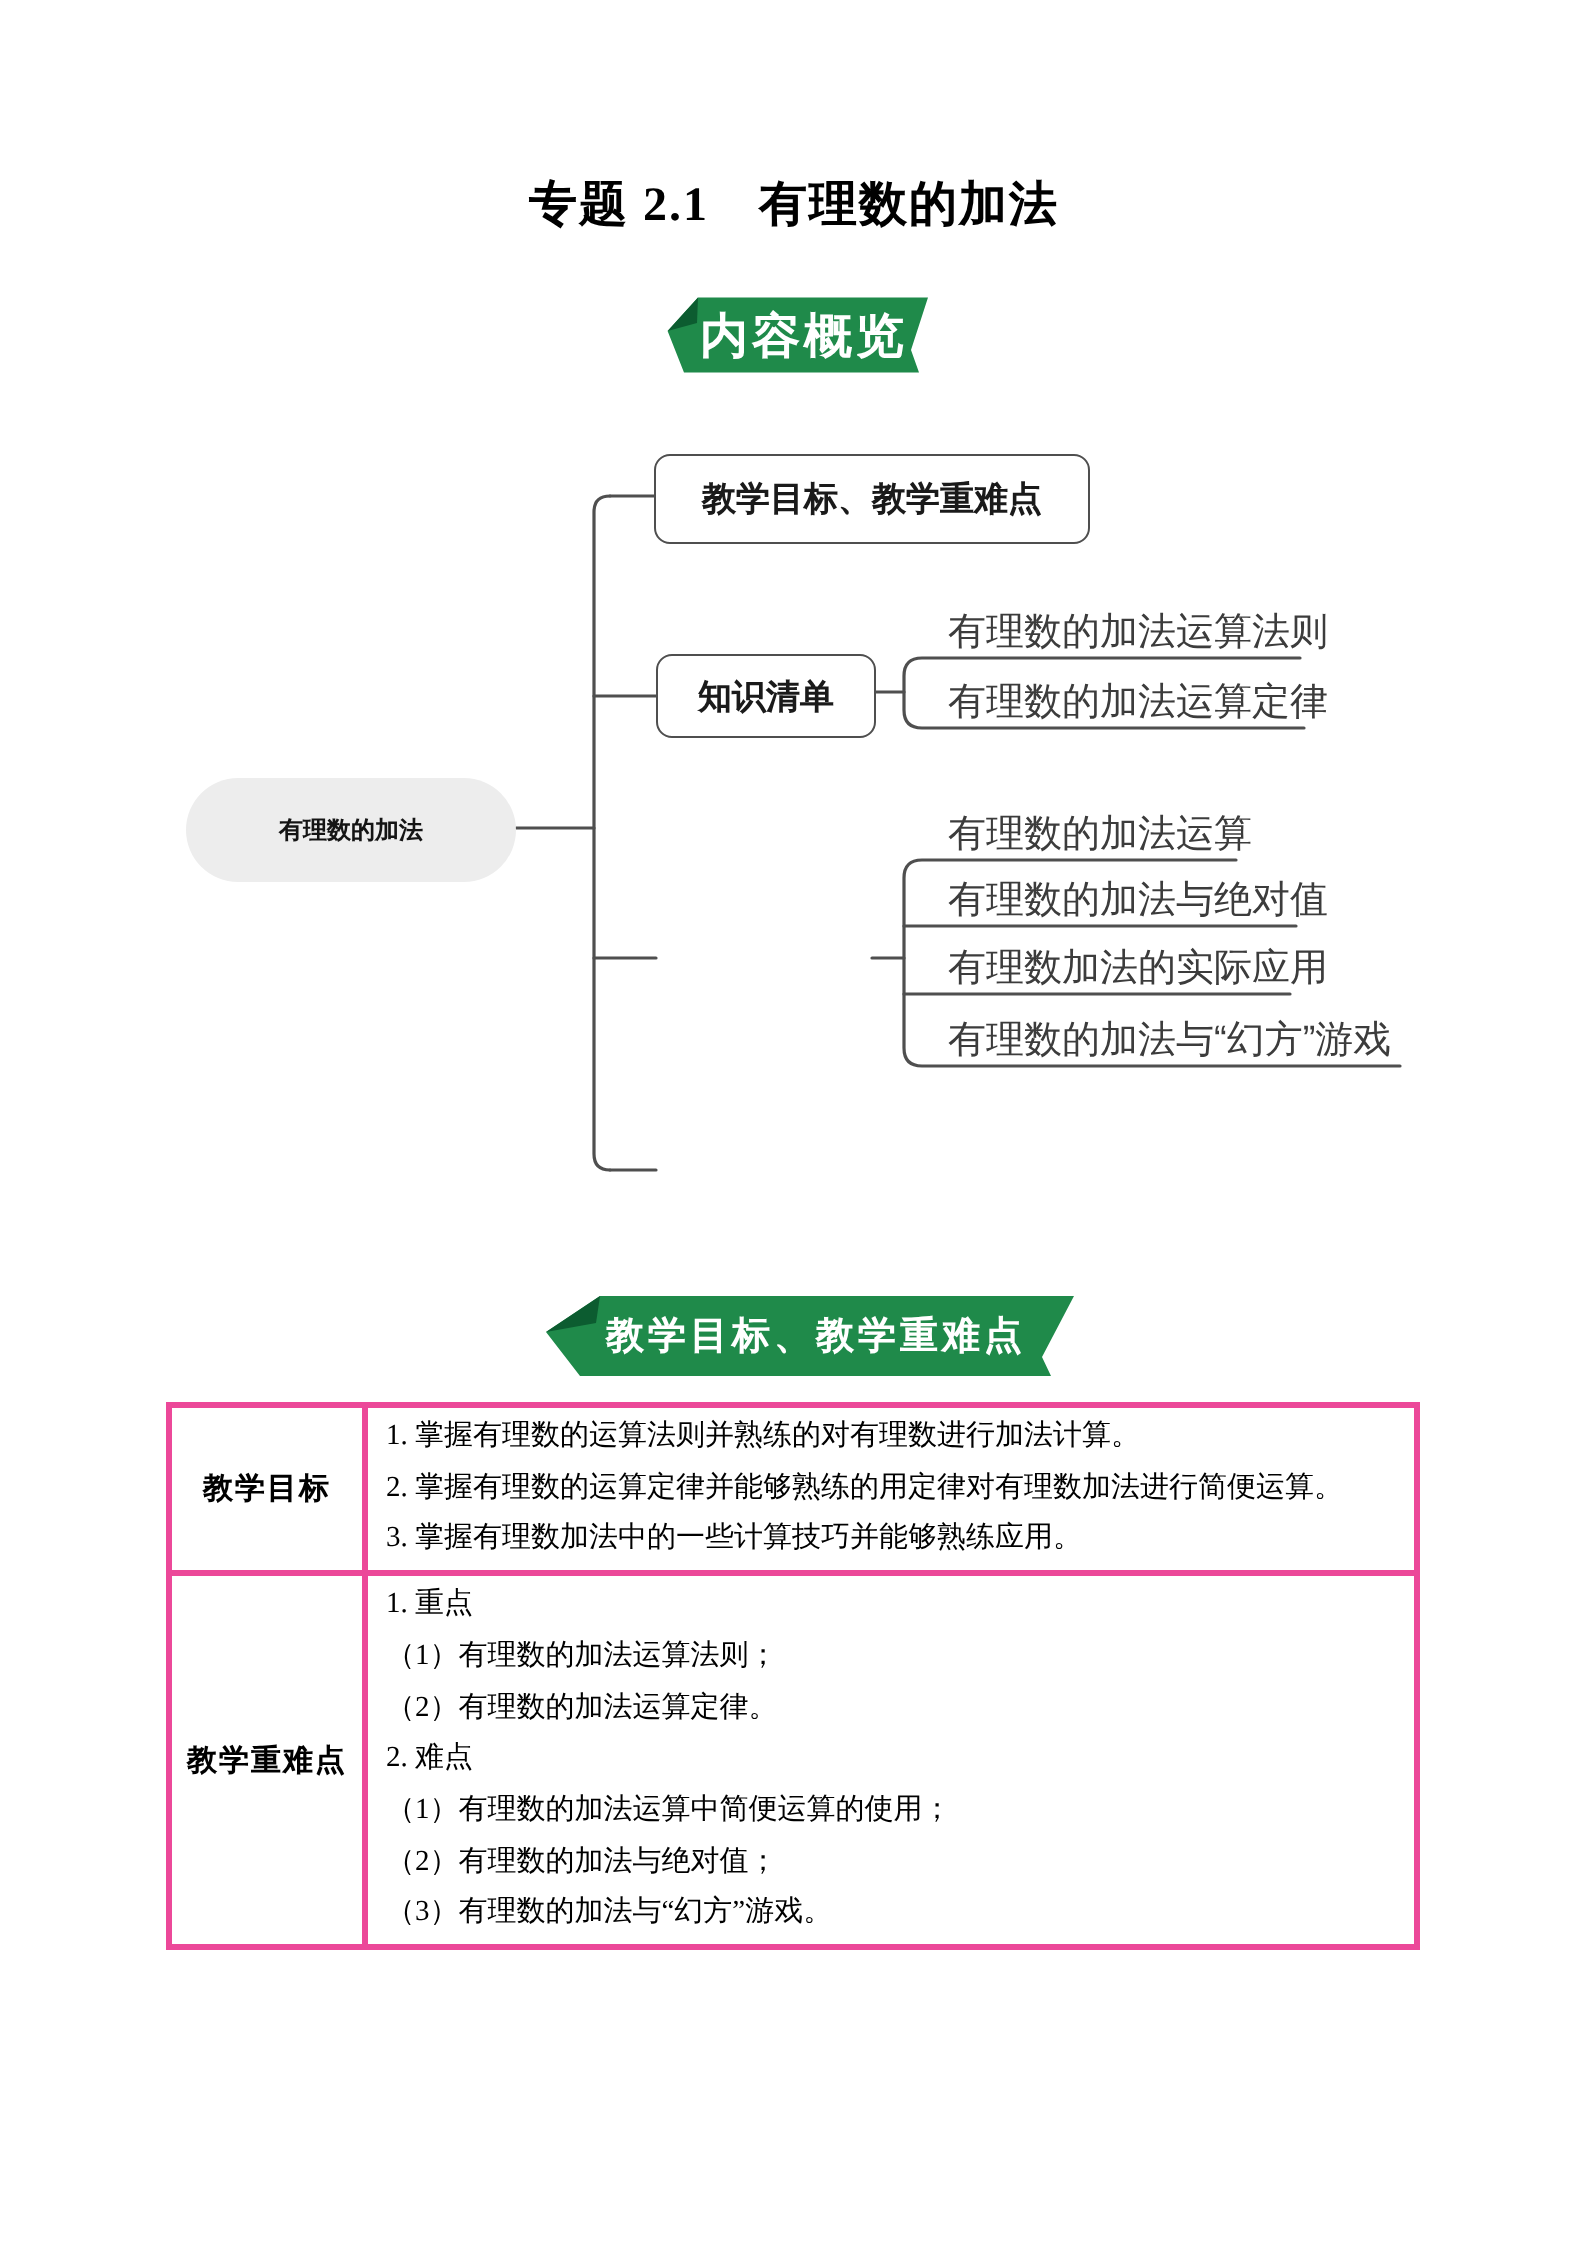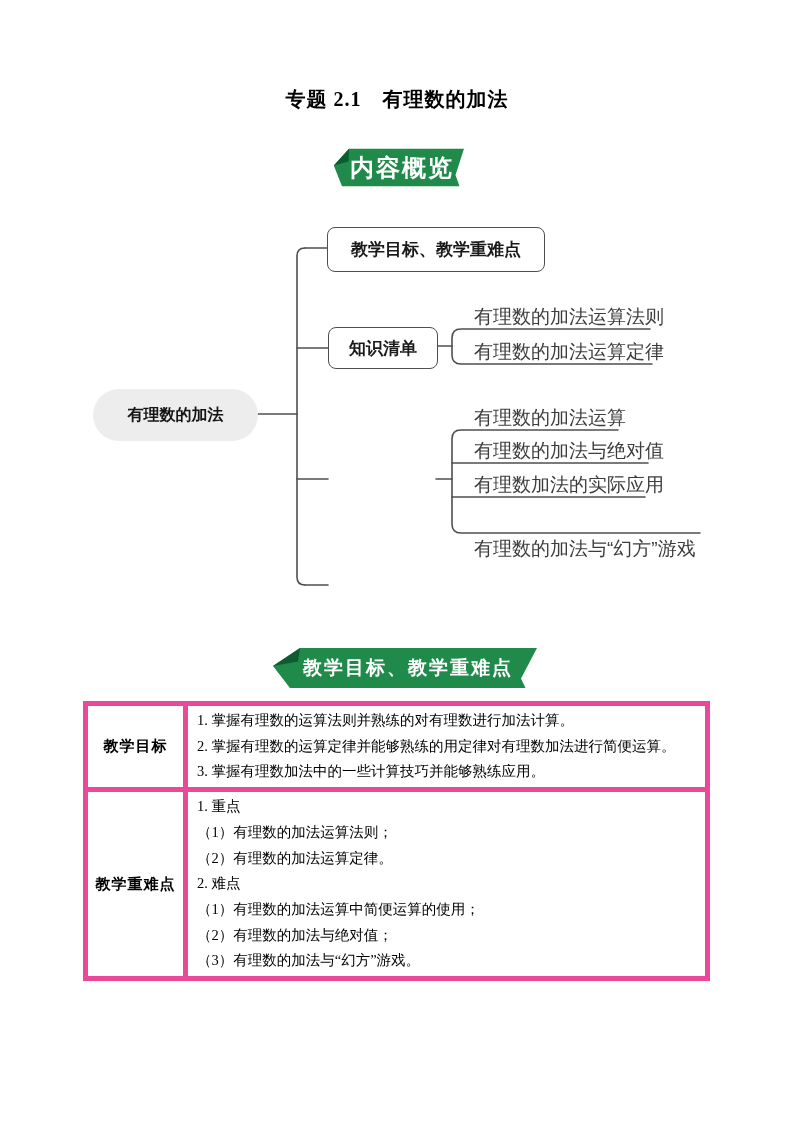--- a/index.html
+++ b/index.html
@@ -5,42 +5,42 @@
   html,body { margin:0; padding:0; background:#ffffff; }
   .page {
     position:relative; width:794px; height:1123px; background:#fff;
     font-family:"Liberation Sans", sans-serif; overflow:hidden;
   }
 
   
   .doc-title {
     position:absolute; left:0; right:0; top:86px;
     text-align:center; font-family:"Liberation Serif", serif;
-    font-weight:bold; font-size:20px; color:#000; letter-spacing:1px;
+    font-weight:bold; font-size:24px; color:#000; letter-spacing:1px;
   }
 
   
   .banner { position:absolute; }
   .banner svg { position:absolute; left:0; top:0; }
   .banner .banner-label {
     position:absolute; inset:0; display:flex; align-items:center; justify-content:center;
     color:#ffffff; font-weight:bold; letter-spacing:2px; padding-left:6px;
   }
   .banner1 { left:333px; top:148px; width:132px; height:39px; }
   .banner1 .banner-label { font-size:24px; }
   .banner2 { left:272px; top:647px; width:266px; height:42px; }
   .banner2 .banner-label { font-size:19px; }
 
   
   #connector-svg { position:absolute; left:0; top:0; pointer-events:none; }
   .root-node {
     position:absolute; left:93px; top:389px; width:165px; height:52px;
     background:#ededed; border-radius:26px;
     display:flex; align-items:center; justify-content:center;
-    font-weight:bold; font-size:16px; color:#141414; white-space:nowrap;
+    font-weight:bold; font-size:12px; color:#141414; white-space:nowrap;
   }
   .branch-node {
     position:absolute; background:#fff;
     border:1.6px solid #4f4f4f; border-radius:8px;
     display:flex; align-items:center; justify-content:center;
     font-weight:bold; font-size:17px; color:#1a1a1a; white-space:nowrap;
   }
   .bnode1 { left:327px; top:227px; width:216px; height:43px; }
   .bnode2 { left:328px; top:327px; width:108px; height:40px; }
   .bnode3 { left:328px; top:458px; width:108px; height:42px; }
@@ -50,21 +50,21 @@
     font-size:19px; color:#3c3c3c; white-space:nowrap;
   }
 
   
   table.info-table {
     position:absolute; left:83px; top:701px; width:627px;
     border-collapse:collapse; table-layout:fixed;
     font-family:"Liberation Serif", serif; font-size:14.5px; color:#000;
     background:#fff;
   }
-  table.info-table td { border:5px solid #ec4899; vertical-align:middle; }
+  table.info-table td { border:3px solid #ec4899; vertical-align:middle; }
   td.row-header {
     width:93px; text-align:center; font-weight:bold; font-size:15px;
     letter-spacing:1px;
   }
   td.row-content { padding:2px 6px 2px 9px; }
   td.row-content .tline { line-height:25.7px; white-space:nowrap; }
 </style>
 </head>
 <body>
 
@@ -106,21 +106,21 @@
 
   <div class="branch-node bnode1">教学目标、教学重难点</div>
   <div class="branch-node bnode2">知识清单</div>
 
   <div class="leaf" style="top:306px;">有理数的加法运算法则</div>
   <div class="leaf" style="top:341px;">有理数的加法运算定律</div>
 
   <div class="leaf" style="top:407px;">有理数的加法运算</div>
   <div class="leaf" style="top:440px;">有理数的加法与绝对值</div>
   <div class="leaf" style="top:474px;">有理数加法的实际应用</div>
-  <div class="leaf" style="top:510px;margin-top:28px;">有理数的加法与“幻方”游戏</div>
+  <div class="leaf" style="top:510px;">有理数的加法与“幻方”游戏</div>
 
   <div class="banner banner2">
     <svg width="266" height="42" viewBox="0 0 266 42">
       <polygon points="28,1 265,1 249,31.5 253.5,41 18,41 1,19" fill="#1f8a4a"></polygon>
       <polygon points="28,1 1,19 26,14.5" fill="#0c5c30"></polygon>
     </svg>
     <div class="banner-label">教学目标、教学重难点</div>
   </div>
 
   <table class="info-table">

